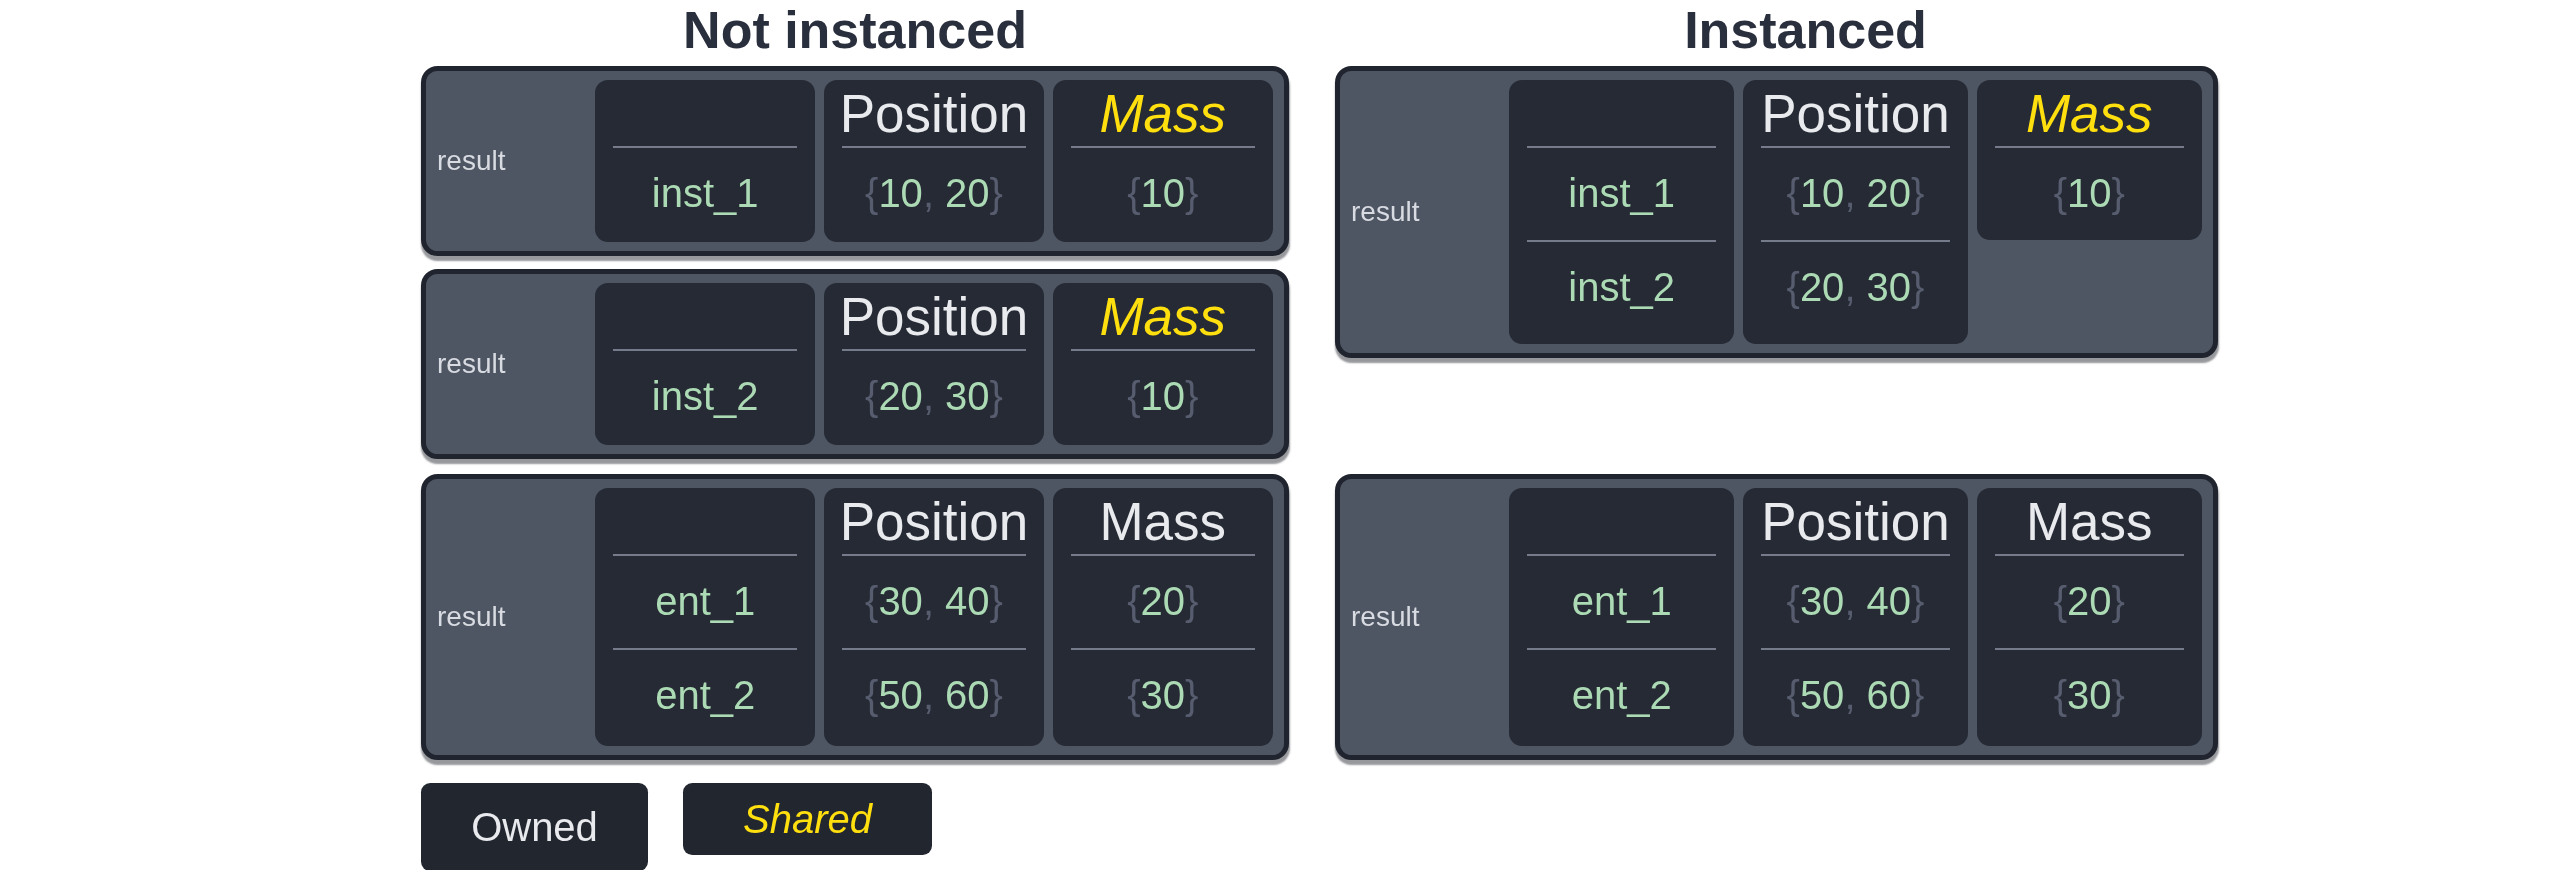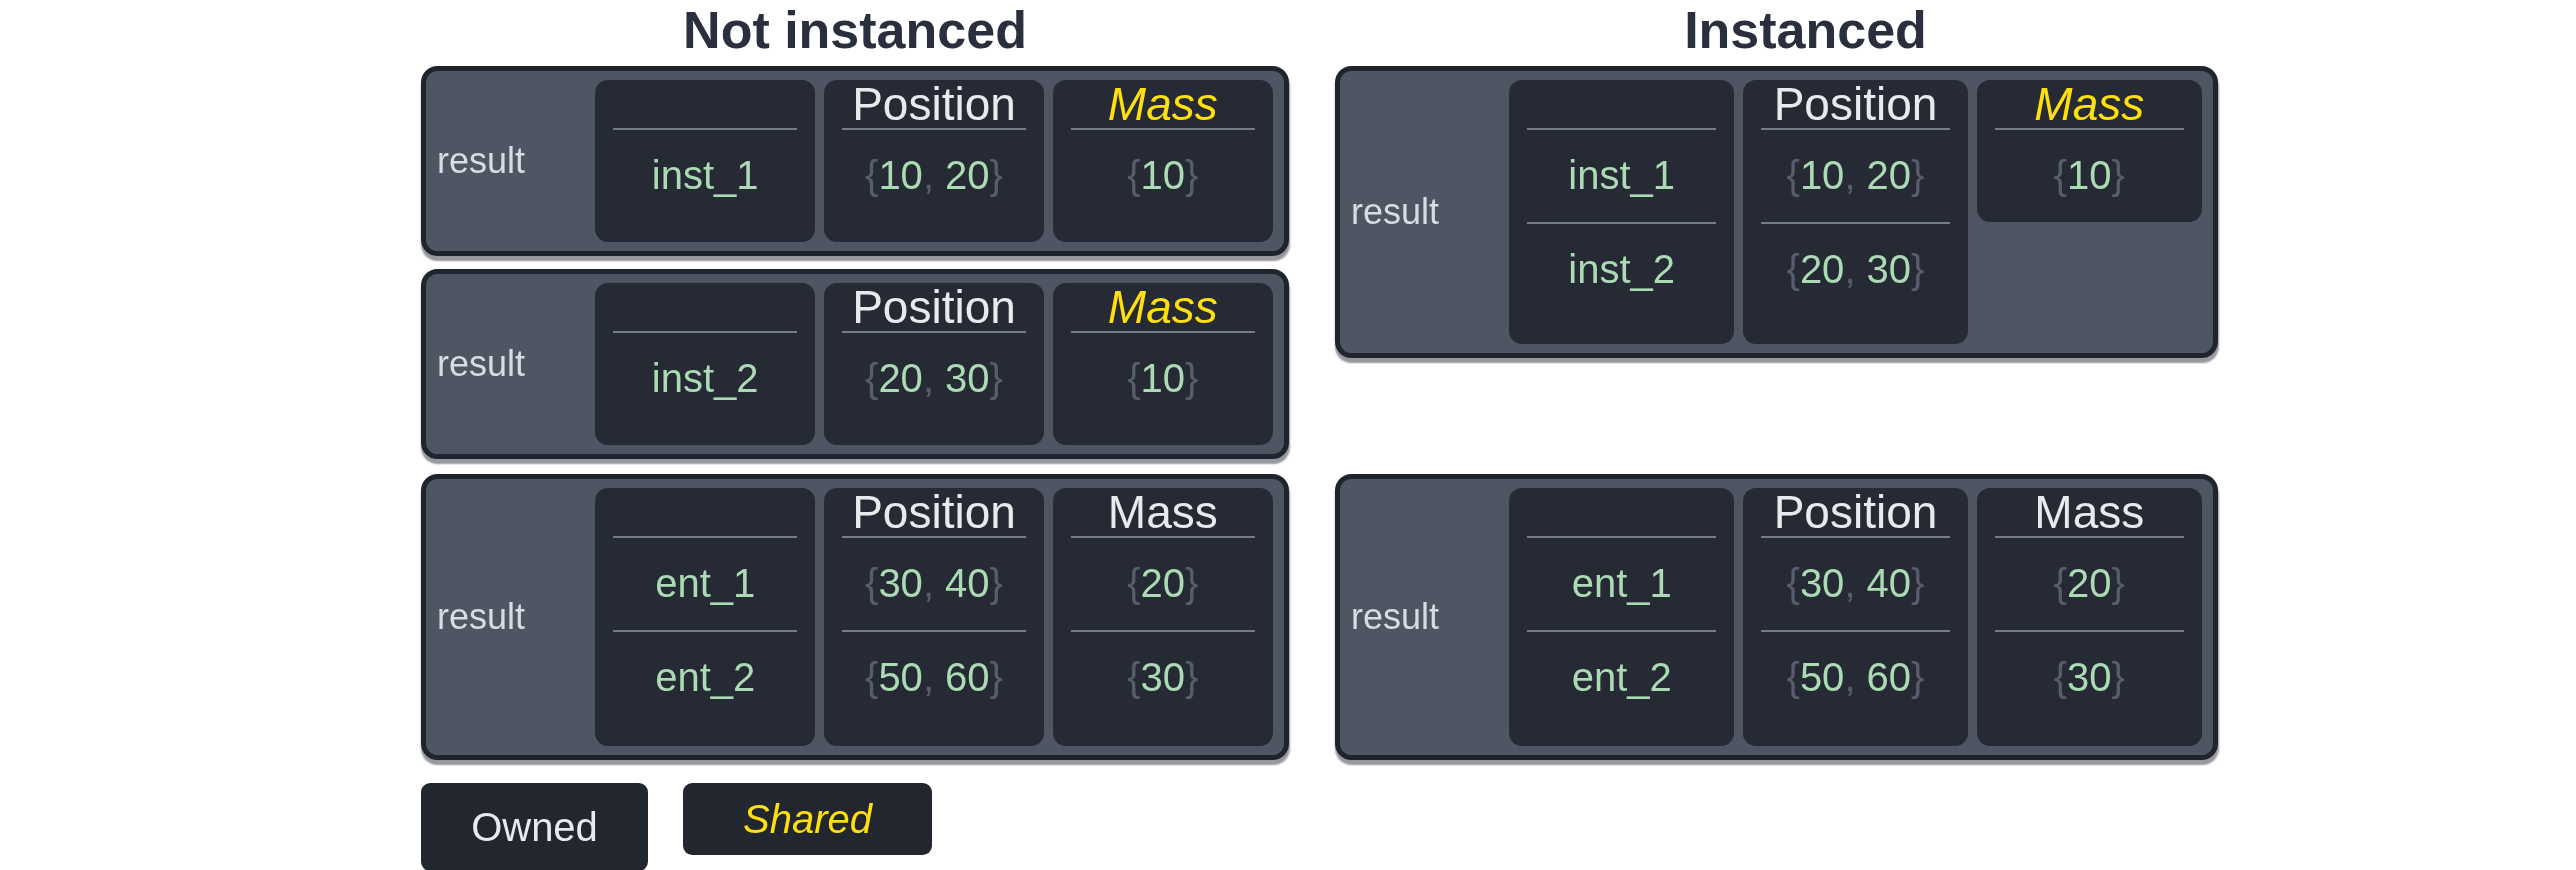--- a/index.html
+++ b/index.html
@@ -42,37 +42,37 @@
   }
   #box-left1{left:421px;top:66px;width:868px;height:190px;}
   #box-left2{left:421px;top:269px;width:868px;height:190px;}
   #box-left3{left:421px;top:474px;width:868px;height:286px;}
   #box-right1{left:1335px;top:66px;width:883px;height:292px;}
   #box-right2{left:1335px;top:474px;width:883px;height:286px;}
 
   .rlabel{
     flex:0 0 158px;
     display:flex;align-items:center;
-    font-size:36px;color:var(--result-label);
+    font-size:28px;color:var(--result-label);
   }
   .cells{
     flex:1;display:flex;gap:8.3px;align-items:stretch;
   }
   .cell{
     flex:1;
     background:var(--cell-fill);
     border-radius:13px;
     display:flex;flex-direction:column;
     min-width:0;
   }
   .cell.short{align-self:flex-start;width:100%;}
   .cell-header{
-    height:48px;flex:0 0 auto;
+    height:66px;flex:0 0 auto;
     display:flex;align-items:center;justify-content:center;
-    font-size:46px;color:var(--header-owned);
+    font-size:53px;color:var(--header-owned);
   }
   .cell-header.shared{color:var(--header-shared);font-style:italic;}
   .divider{
     flex:0 0 auto;height:1.8px;margin:0 18.4px;
     background:var(--divider);
   }
   .row{
     height:92px;flex:0 0 auto;
     display:flex;align-items:center;justify-content:center;
     font-size:40px;color:var(--value-green);text-align:right;

